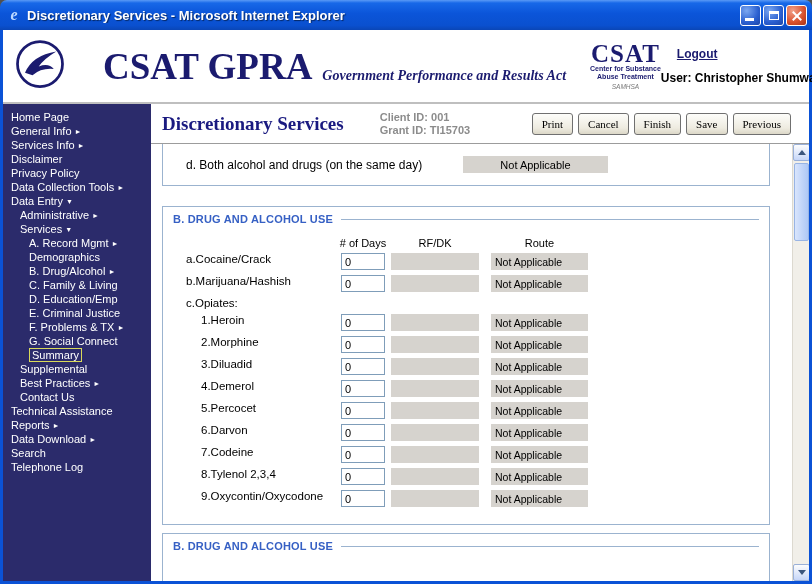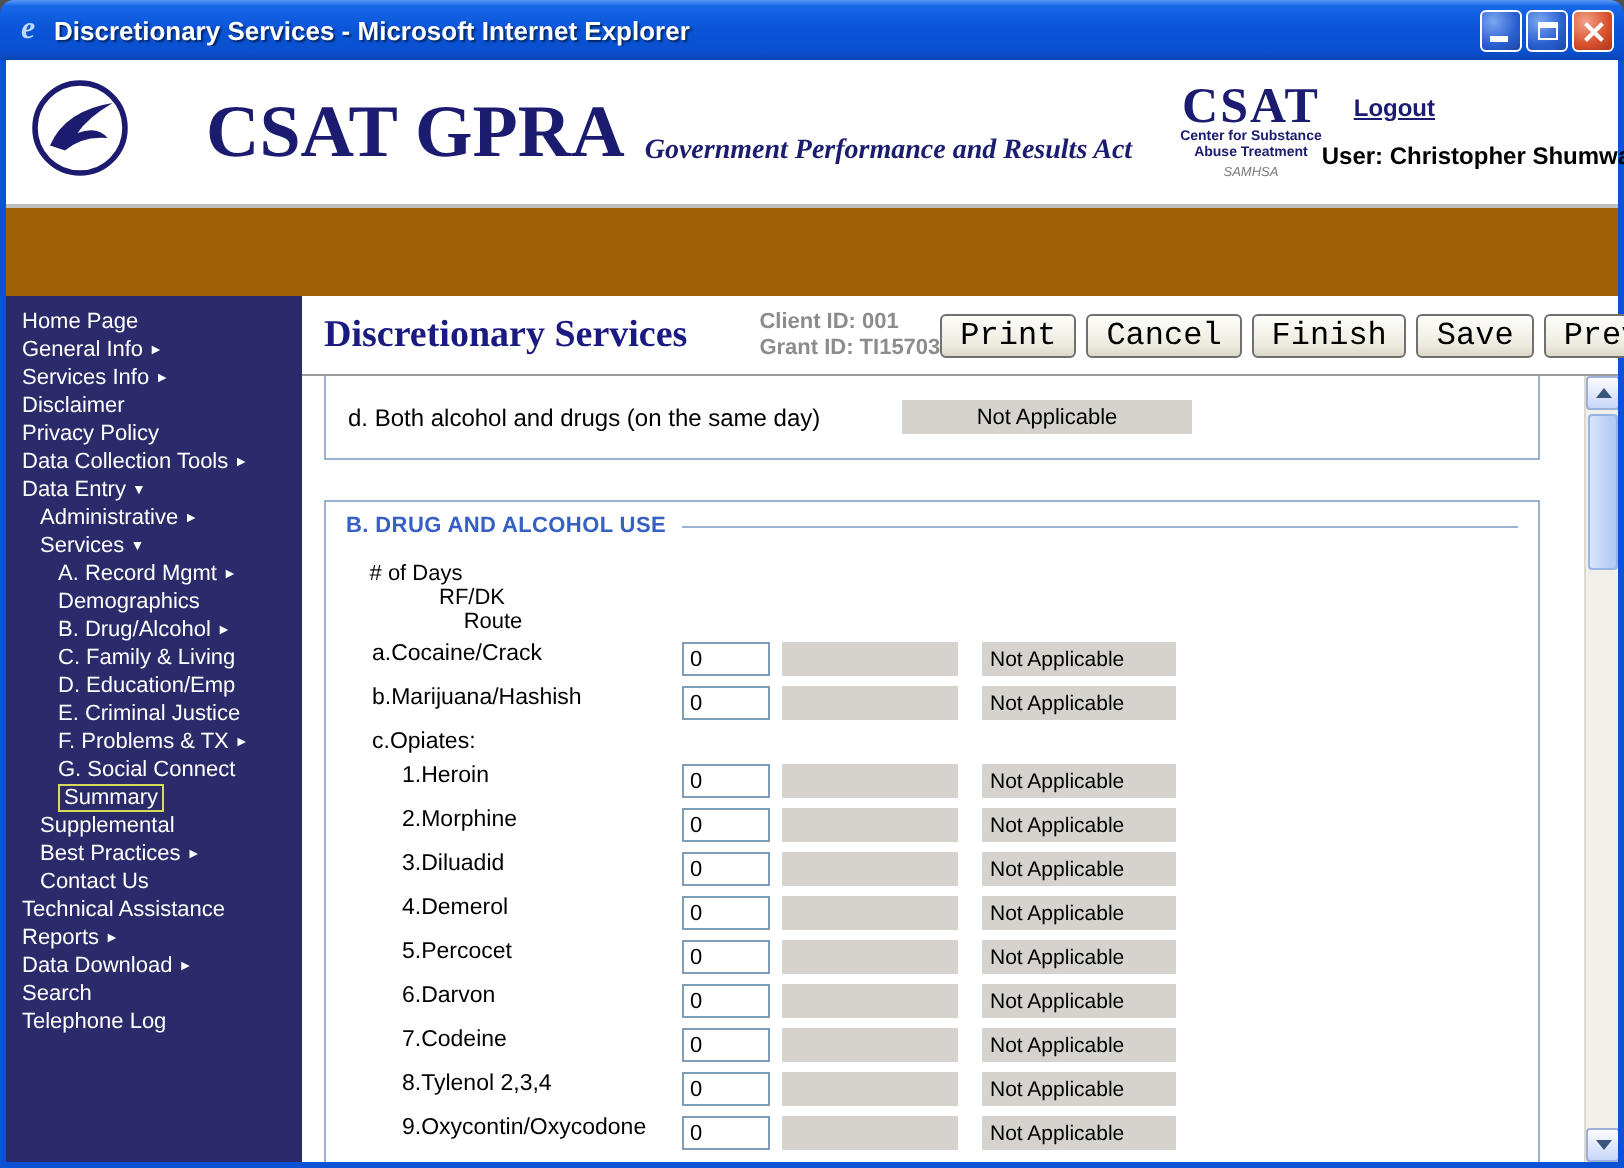--- a/index.html
+++ b/index.html
@@ -22,21 +22,21 @@
   .win-btn.blue { background:radial-gradient(circle at 30% 25%, #7ba7f0, #2a5fd0 60%, #1c46a8); }
   .win-btn.red  { background:radial-gradient(circle at 30% 25%, #f2a088, #d8502c 60%, #a83418); }
   .glyph-min { position:absolute; left:4px; bottom:4px; width:9px; height:3px; background:#fff; }
   .glyph-restore { position:absolute; left:5px; top:5px; width:10px; height:9px; border:1px solid #fff; border-top:3px solid #fff; }
   .glyph-close { position:absolute; left:4px; top:9px; width:12px; height:2px; }
   .glyph-close::before, .glyph-close::after { content:""; position:absolute; left:0; top:0; width:12px; height:2px; background:#fff; }
   .glyph-close::before { transform:rotate(45deg); }
   .glyph-close::after  { transform:rotate(-45deg); }
 
   
-  .frame { flex:1; min-height:0; display:flex; flex-direction:column; border:3px solid #0b52d6; border-top:none; background:#a16207;gap:44px; }
+  .frame { flex:1; min-height:0; display:flex; flex-direction:column; border:3px solid #0b52d6; border-top:none; background:#a21caf; }
 
   
   .app-header { height:74px; flex-shrink:0; display:flex; align-items:center; background:#fff; border-bottom:2px solid #bfbfbf; }
   .hhs-logo { margin-left:12px; flex-shrink:0; }
   .brand { font-family:"Liberation Serif",serif; font-size:37px; font-weight:bold; color:#1b1b6f; margin-left:38px; white-space:nowrap; }
   .tagline { font-family:"Liberation Serif",serif; font-style:italic; font-weight:bold; font-size:14px; color:#1b1b6f; margin:20px 0 0 10px; white-space:nowrap; }
   .csat-logo { margin-left:24px; display:flex; flex-direction:column; align-items:center; color:#1b1b6f; flex-shrink:0; }
   .csat-name { font-family:"Liberation Serif",serif; font-size:25px; font-weight:bold; letter-spacing:1px; line-height:23px; }
   .csat-sub { font-size:7px; line-height:8px; font-weight:bold; }
   .csat-samhsa { font-size:6.5px; font-style:italic; color:#7a7a7a; margin-top:2px; }
@@ -51,40 +51,40 @@
   .nav-item.indent1 { padding-left:17px; }
   .nav-item.indent2 { padding-left:26px; }
   .nav-arrow { font-size:7px; margin-left:3px; position:relative; top:-1px; }
   .nav-label.selected { border:1px solid #d9d95a; padding:0 2px; }
 
   .main { flex:1; min-width:0; display:flex; flex-direction:column; background:#fff; }
   .main-header { height:40px; flex-shrink:0; display:flex; align-items:center; padding:0 18px 0 11px; border-bottom:1px solid #9c9c9c; }
   .page-title { font-family:"Liberation Serif",serif; font-size:19px; font-weight:bold; color:#1a1a80; white-space:nowrap; }
   .ids { margin-left:36px; font-size:11px; font-weight:bold; color:#8c8c8c; line-height:13px; white-space:nowrap; }
   .toolbar { margin-left:auto; display:flex; gap:5px; }
-  .xp-btn { font-family:Liberation Mono, monospace; font-size:16px; height:22px; padding:0 9px; color:#000;
+  .xp-btn { font-family:Liberation Serif, serif; font-size:11px; height:22px; padding:0 9px; color:#000;
             background:linear-gradient(180deg,#fdfdfa 0%,#eeebe0 70%,#dcd8c8 100%);
             border:1px solid #707070; border-radius:3px; cursor:pointer; white-space:nowrap; }
 
   
   .scroll-wrap { flex:1; min-height:0; position:relative; overflow:hidden; }
   .scroll-content { position:absolute; top:0; left:0; right:17px; bottom:0; overflow:hidden; }
 
-  .open-box { margin:0 22px 0 11px; height:42px; border:1px solid #9bb3cf; border-top:none; display:flex; align-items:center; padding-left:11px; }
+  .open-box { margin:0 22px 0 11px; height:42px; border:1px solid #9bb3cf; border-top:none; display:flex; align-items:center; padding-left:23px; }
   .open-row-label { font-size:12px; width:277px; color:#000; }
   .na-box { width:145px; height:17px; background:#d6d3ce; font-size:11px; color:#000; display:flex; align-items:center; justify-content:center; }
 
   .section-box { margin:20px 22px 0 11px; border:1px solid #9bb3cf; padding:6px 0 12px; }
   .section-box.partial { margin-top:8px; border-bottom:none; padding-bottom:40px; }
   .section-head { display:flex; align-items:center; padding:0 10px; }
   .section-title { color:#3660c4; font-size:11px; font-weight:bold; white-space:nowrap; letter-spacing:.2px; }
   .section-rule { flex:1; height:1px; background:#9bb3cf; margin-left:8px; }
   .question { font-size:12px; color:#000; margin:9px 12px 0 12px; }
 
-  .col-headers { display:flex; margin-top:12px; padding-left:23px; font-size:11px; color:#000;flex-direction:column; }
+  .col-headers { display:flex; margin-top:12px; padding-left:23px; font-size:11px; color:#000; }
   .col-spacer { width:155px; flex-shrink:0; }
   .col-days  { width:44px; display:flex; justify-content:center; white-space:nowrap; }
   .col-rfdk  { width:88px; margin-left:6px; display:flex; justify-content:center; }
   .col-route { width:97px; margin-left:12px; display:flex; justify-content:center; }
 
   .form-rows { margin-top:4px; }
   .form-row { display:flex; align-items:flex-start; height:22px; padding-left:23px; }
   .form-row.group-row { height:17px; }
   .row-label { width:155px; flex-shrink:0; font-size:11.5px; color:#000; }
   .form-row.row-indent .row-label { padding-left:15px; }

